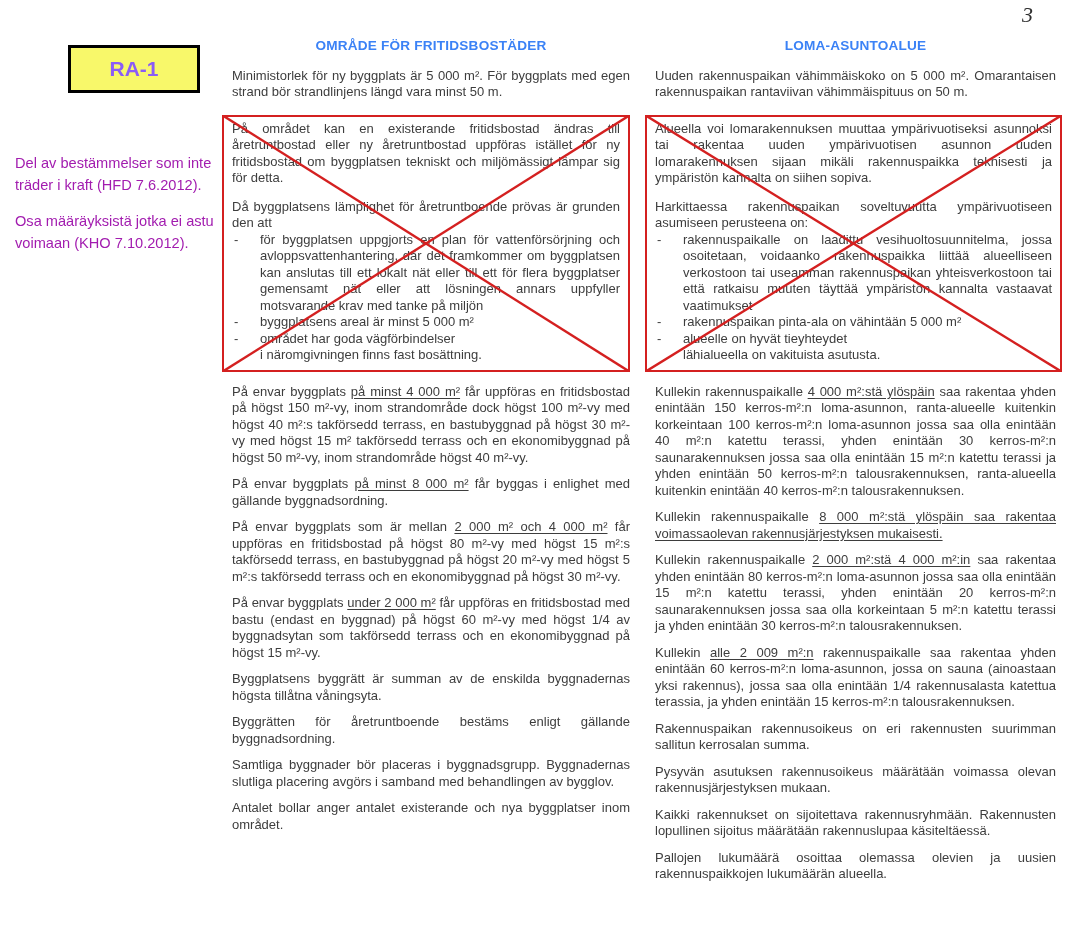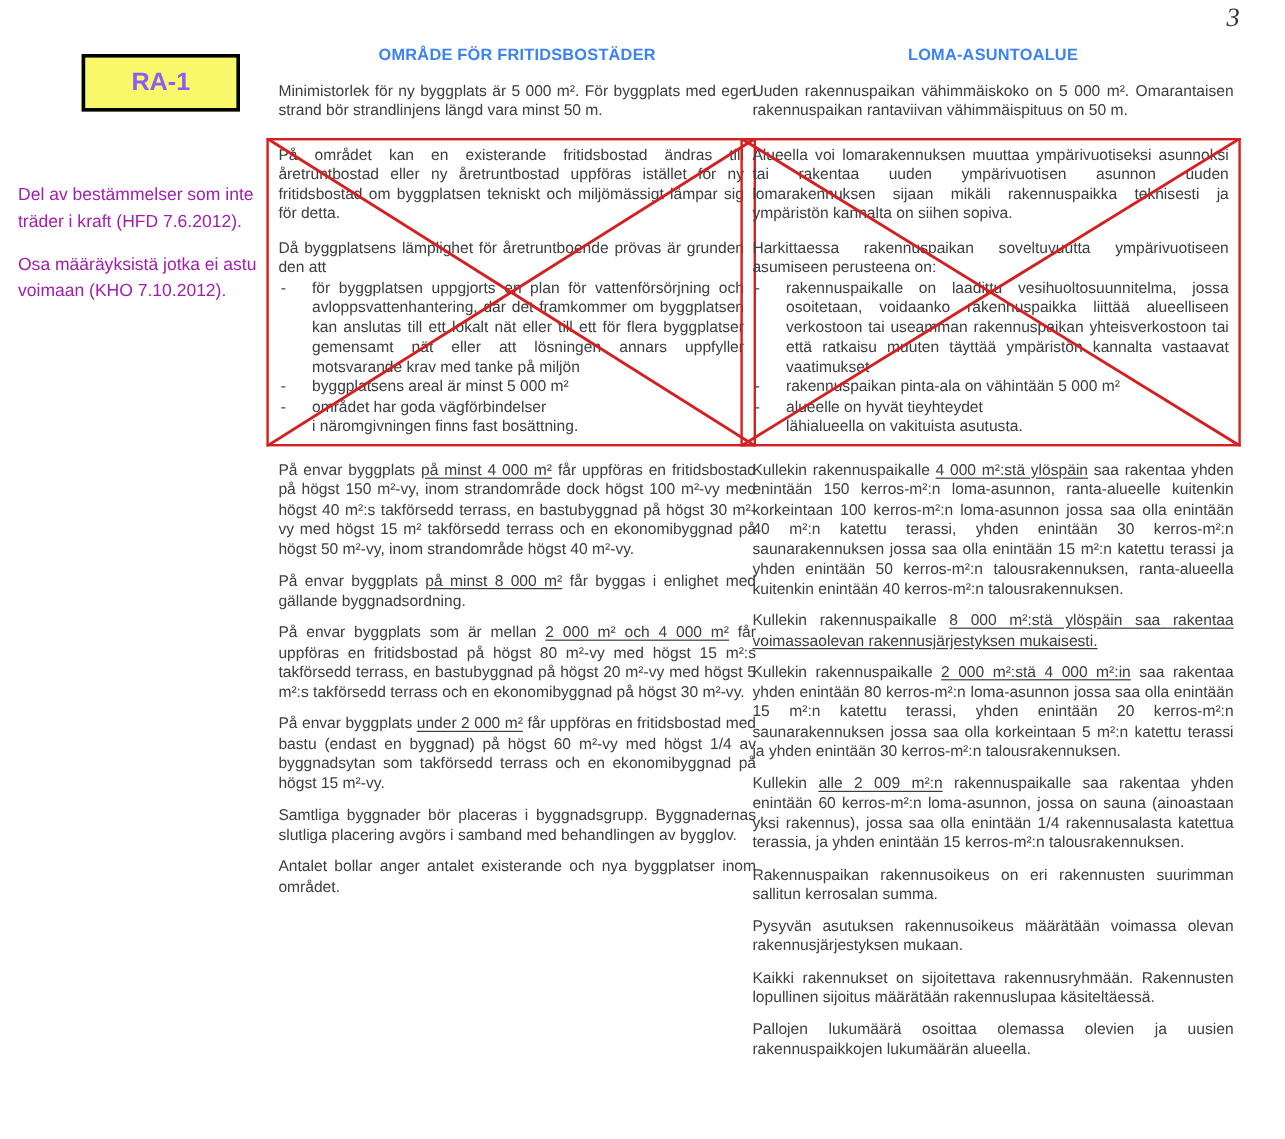--- a/index.html
+++ b/index.html
@@ -27,21 +27,21 @@
     position:absolute;left:15px;top:153px;width:204px;
     color:#a21caf;font-size:14.6px;line-height:21.5px;
   }
   .side-notes p{margin:0 0 15px 0;}
   .col{
     position:absolute;top:38px;
     font-size:13px;line-height:16.5px;
     text-align:justify;
   }
   .col-left{left:222px;width:408px;}
-  .col-right{left:617px;width:417px;}
+  .col-right{left:645px;width:417px;}
   .col h2{
     font-size:13.6px;font-weight:bold;color:#3b82f6;
     margin:0 0 13px 10px;text-align:center;letter-spacing:.2px;
   }
   .col-right .flowpad{margin-right:6px;}
   .intro{margin:0 0 14px 10px;}
   .col-right .intro{margin-right:6px;}
   .paras{margin:12px 0 0 10px;}
   .col-right .paras{margin-right:6px;}
   .paras .para{margin:0 0 10px 0;}
@@ -108,20 +108,22 @@
         <line x1="0" y1="0" x2="100" y2="100"></line>
         <line x1="0" y1="100" x2="100" y2="0"></line>
       </svg>
     </div>
 
     <div class="paras">
         <p class="para"><span>På envar byggplats </span><span class="u">på minst 4 000 m²</span><span> får uppföras en fritidsbostad på högst 150 m²-vy, inom strandområde dock högst 100 m²-vy med högst 40 m²:s takförsedd terrass, en bastubyggnad på högst 30 m²-vy med högst 15 m² takförsedd terrass och en ekonomibyggnad på högst 50 m²-vy, inom strandområde högst 40 m²-vy.</span></p>
         <p class="para"><span>På envar byggplats </span><span class="u">på minst 8 000 m²</span><span> får byggas i enlighet med gällande byggnadsordning.</span></p>
         <p class="para"><span>På envar byggplats som är mellan </span><span class="u">2 000 m² och 4 000 m²</span><span> får uppföras en fritidsbostad på högst 80 m²-vy med högst 15 m²:s takförsedd terrass, en bastubyggnad på högst 20 m²-vy med högst 5 m²:s takförsedd terrass och en ekonomibyggnad på högst 30 m²-vy.</span></p>
         <p class="para"><span>På envar byggplats </span><span class="u">under 2 000 m²</span><span> får uppföras en fritidsbostad med bastu (endast en byggnad) på högst 60 m²-vy med högst 1/4 av byggnadsytan som takförsedd terrass och en ekonomibyggnad på högst 15 m²-vy.</span></p>
+        <p class="para"><span>Byggplatsens byggrätt är summan av de enskilda byggnadernas högsta tillåtna våningsyta.</span></p>
+        <p class="para"><span>Byggrätten för åretruntboende bestäms enligt gällande byggnadsordning.</span></p>
         <p class="para"><span>Samtliga byggnader bör placeras i byggnadsgrupp. Byggnadernas slutliga placering avgörs i samband med behandlingen av bygglov.</span></p>
         <p class="para"><span>Antalet bollar anger antalet existerande och nya byggplatser inom området.</span></p>
       </div>
   </section>
 
   <section class="col col-right">
     <h2 class="flowpad">LOMA-ASUNTOALUE</h2>
     <p class="intro">Uuden rakennuspaikan vähimmäiskoko on 5 000 m². Omarantaisen rakennuspaikan rantaviivan vähimmäispituus on 50 m.</p>
 
     <div class="crossed-box">

